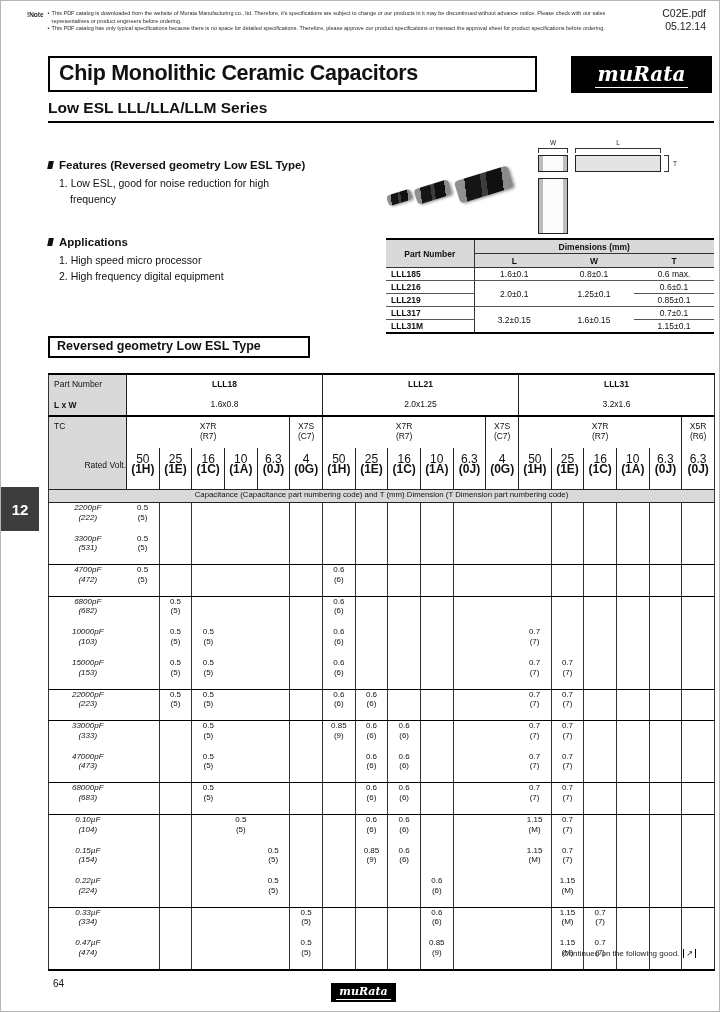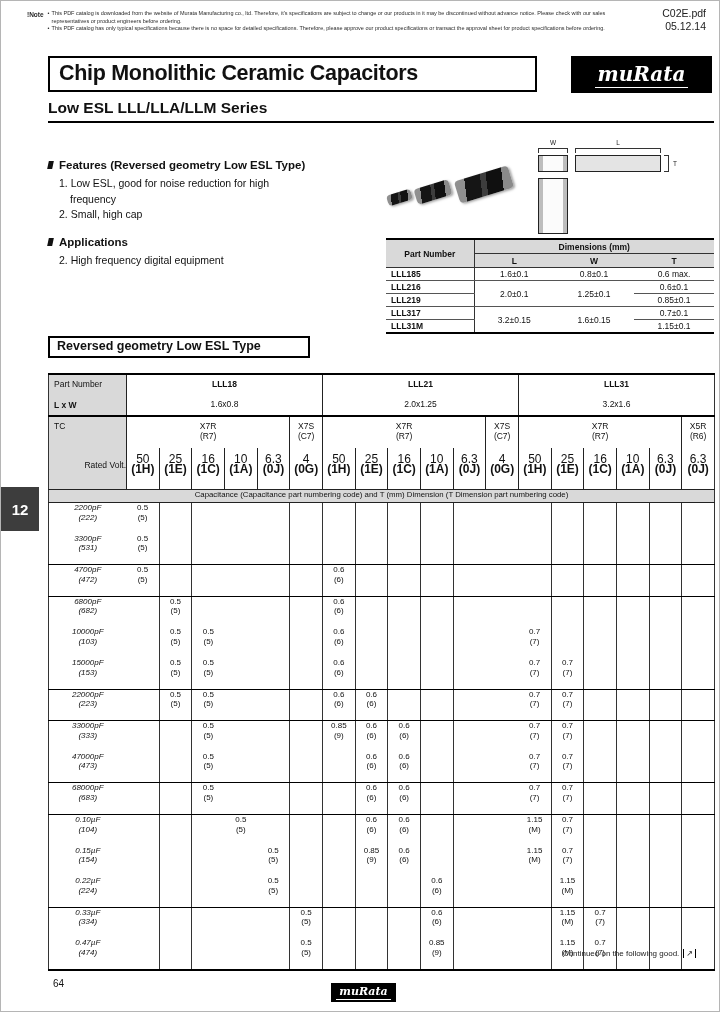--- a/index.html
+++ b/index.html
@@ -113,31 +113,29 @@
   <div class="feat" style="top:158px;">
     <div class="feat-head">
       <span class="sq"></span>
       <span>Features (Reversed geometry Low ESL Type)</span>
     </div>
     <div id="feature-items">
         <div class="fitem">
           <div>1. Low ESL, good for noise reduction for high</div>
           <div class="cont">frequency</div>
         </div>
-        <div class="fitem">
-          <div>2. Small, high cap</div>
-        </div>
       </div>
   </div>
   <div class="feat" style="top:235px;">
     <div class="feat-head">
       <span class="sq"></span>
       <span>Applications</span>
     </div>
     <div id="application-items">
+        <div class="aitem">1. High speed micro processor</div>
         <div class="aitem">2. High frequency digital equipment</div>
       </div>
   </div>
 
   <div>
     <div class="chip" style="left:386px;top:191px;width:25px;height:11px;transform:rotate(-17deg);"></div>
     <div class="chip" style="left:414px;top:183px;width:36px;height:16px;transform:rotate(-17deg);"></div>
     <div class="chip" style="left:455px;top:172px;width:56px;height:23px;transform:rotate(-17deg);"></div>
   </div>
 

